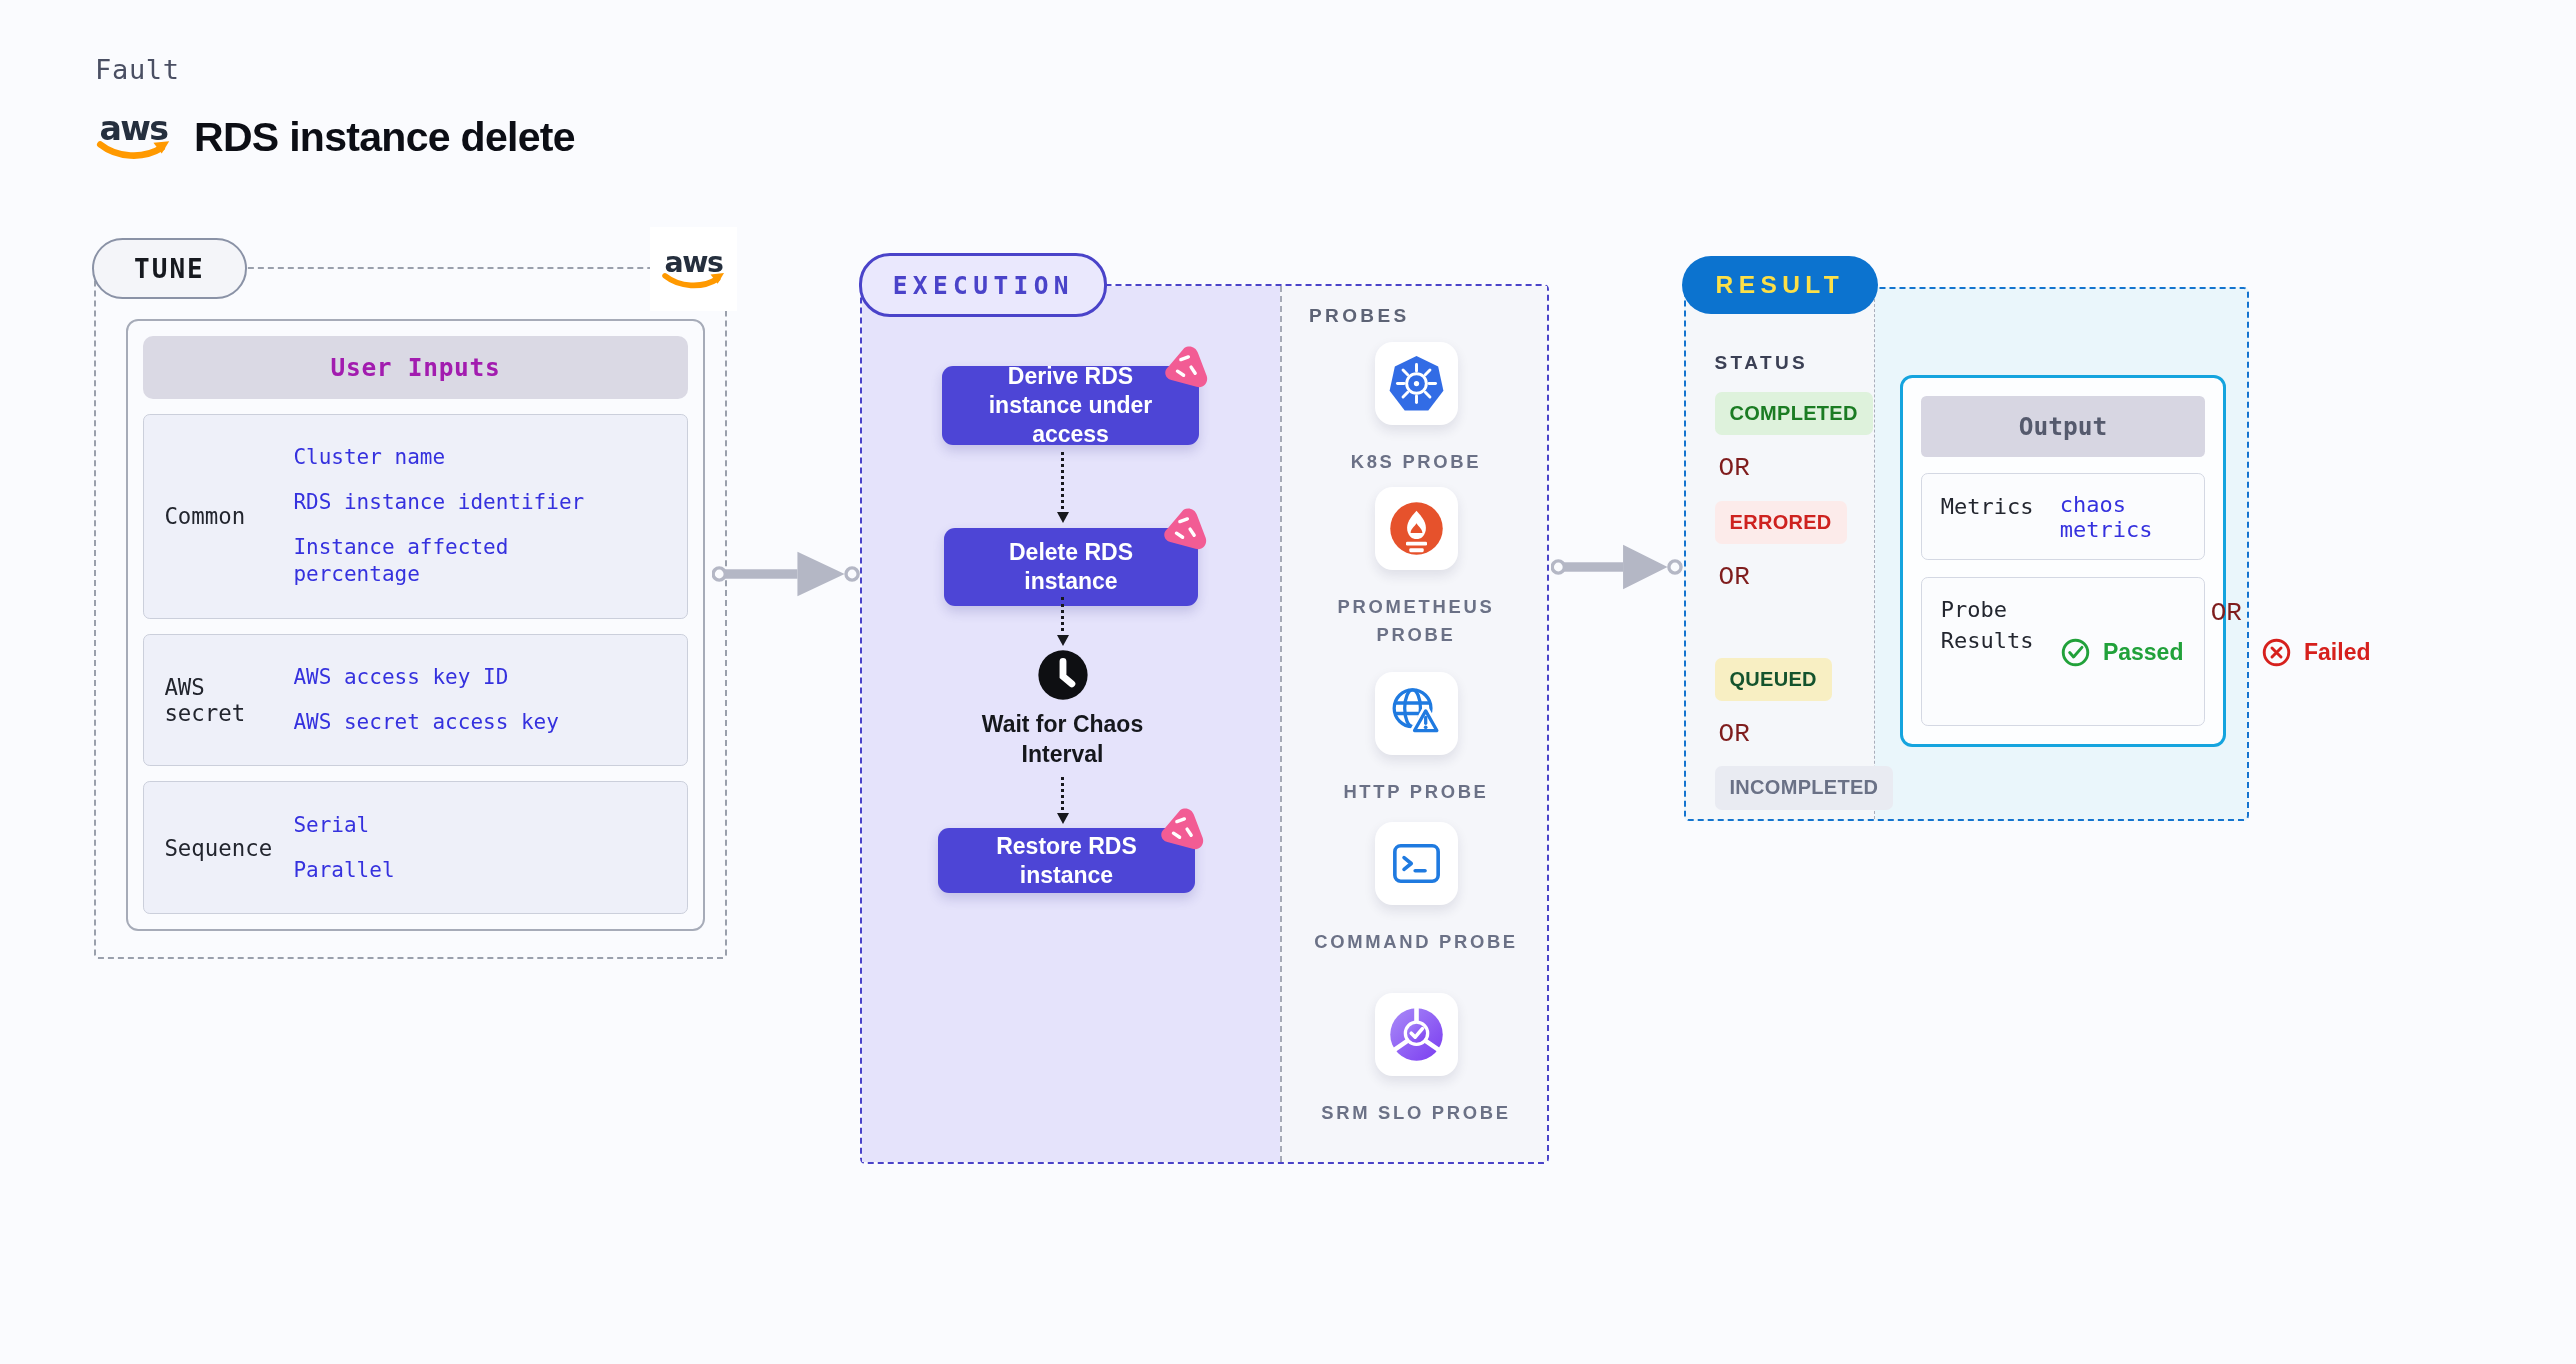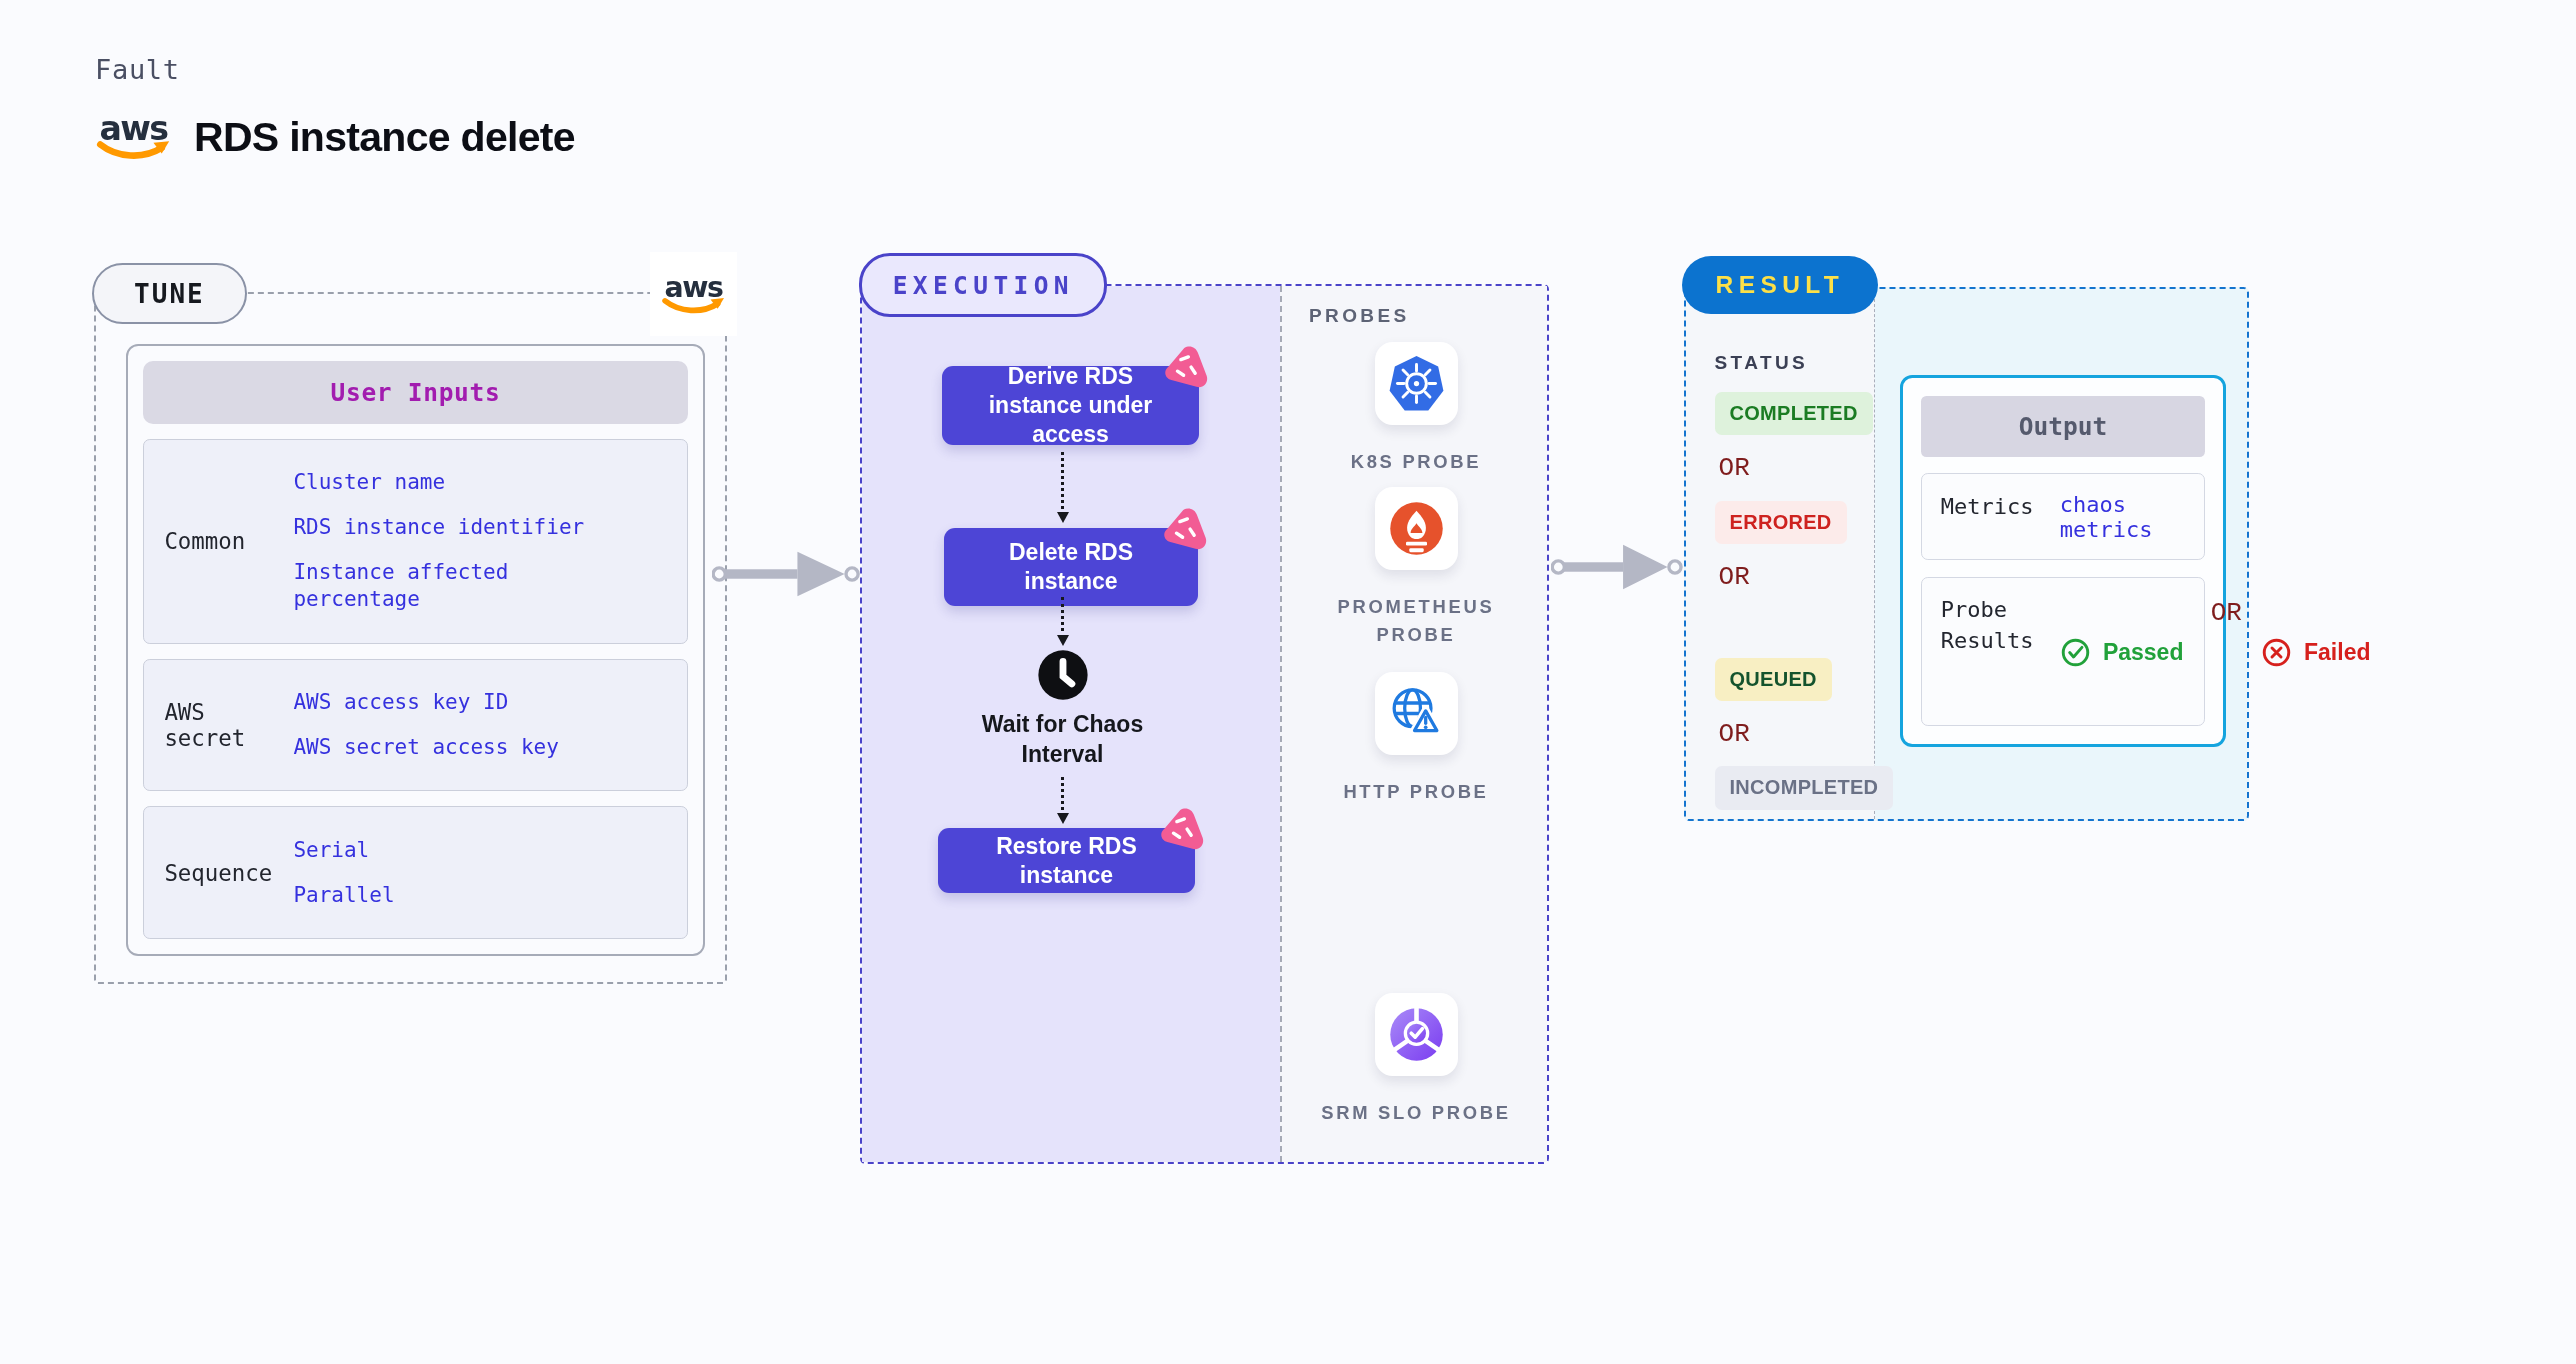--- a/index.html
+++ b/index.html
@@ -11,21 +11,21 @@
   .title-row{position:absolute;left:92px;top:111px;display:flex;align-items:center;gap:19px;}
   .page-title{font-size:41px;font-weight:bold;color:#0c0e15;letter-spacing:-0.7px;}
 
   
   .pill{position:absolute;display:flex;align-items:center;justify-content:center;border-radius:31px;font-weight:bold;z-index:30;}
   .pill-tune{left:-4.1px;top:-31px;width:151px;height:57px;background:#f4f5f9;border:2.7px solid #8a92a6;color:#16191f;font-family:"DejaVu Sans Mono",monospace;font-size:26px;letter-spacing:2px;}
   .pill-exec{left:-2.7px;top:-33px;width:242px;height:58px;background:#eae8fd;border:3.4px solid #4a43c9;color:#4a43c9;font-family:"DejaVu Sans Mono",monospace;font-size:24.5px;letter-spacing:5.4px;}
   .pill-result{left:-4.1px;top:-33px;width:196px;height:58px;background:#0c73cf;border:none;color:#fde047;font-size:24.5px;letter-spacing:5.4px;}
 
   
-  .tune-box{position:absolute;left:94px;top:292px;width:629px;height:688px;border:2px dashed #9aa0ac;border-radius:4.1px;}
+  .tune-box{position:absolute;left:94px;top:267px;width:629px;height:688px;border:2px dashed #9aa0ac;border-radius:4.1px;}
   .aws-corner{position:absolute;right:-12.2px;top:-42px;width:87px;height:84px;background:#ffffff;display:flex;align-items:center;justify-content:center;z-index:20;}
   .inputs-card{position:absolute;left:30px;top:50px;width:579px;height:612px;border:2px solid #a6abb8;border-radius:12.2px;background:#fafbfe;box-sizing:border-box;padding:15px;display:flex;flex-direction:column;gap:15px;}
   .inputs-header{height:63px;flex:0 0 63px;background:#dad9e4;border-radius:10px;display:flex;align-items:center;justify-content:center;font-family:"DejaVu Sans Mono",monospace;font-size:24.5px;font-weight:bold;color:#a21caf;letter-spacing:0.7px;}
   .input-row{border:1.4px solid #cbcfdb;border-radius:6.8px;background:#eef0f9;display:flex;align-items:center;padding:17.7px 20.4px;box-sizing:border-box;flex:0 0 auto;}
   .input-row.grow{flex:1 0 auto;}
   .input-label{flex:0 0 129px;font-family:"DejaVu Sans Mono",monospace;font-size:22.4px;color:#22252e;}
   .input-values{display:flex;flex-direction:column;gap:17.7px;width:299px;}
   .input-value{font-family:"DejaVu Sans Mono",monospace;font-size:21px;color:#3531de;line-height:1.3;}
 
   
@@ -226,20 +226,30 @@
           </g>
           <path d="M14,-4 L31,26 L-3,26 Z" fill="#ffffff" stroke="#ffffff" stroke-width="13" stroke-linejoin="round"></path>
           <path d="M14,-4 L31,26 L-3,26 Z" fill="#ffffff" stroke="#1f7ae0" stroke-width="5" stroke-linejoin="round"></path>
           <path d="M14,6 L14,15" stroke="#1f7ae0" stroke-width="5" stroke-linecap="round"></path>
           <circle cx="14" cy="21" r="2.8" fill="#1f7ae0"></circle>
         </svg>
       </div>
       <div class="probe-name">HTTP PROBE</div>
     </div>
 
+    <div class="probe-item" style="left:452px;top:536px;">
+      <div class="probe-card">
+        <svg width="63" height="63" viewBox="-48 -48 96 96">
+          <rect x="-33" y="-27" width="66" height="54" rx="9" fill="none" stroke="#1f7ae0" stroke-width="5.5"></rect>
+          <path d="M-19,-9 L-8,0 L-19,9" fill="none" stroke="#1f7ae0" stroke-width="5.5" stroke-linecap="round" stroke-linejoin="round"></path>
+          <path d="M-2,11 L13,11" stroke="#1f7ae0" stroke-width="5.5" stroke-linecap="round"></path>
+        </svg>
+      </div>
+      <div class="probe-name">COMMAND PROBE</div>
+    </div>
 
     <div class="probe-item" style="left:452px;top:707px;">
       <div class="probe-card">
         <svg width="63" height="63" viewBox="-48 -48 96 96">
           <defs>
             <linearGradient id="srmgrad" x1="0" y1="0" x2="1" y2="1">
               <stop offset="0" stop-color="#a98bf8"></stop>
                 <stop offset="1" stop-color="#7a3bf0"></stop>
             </linearGradient>
           </defs>

